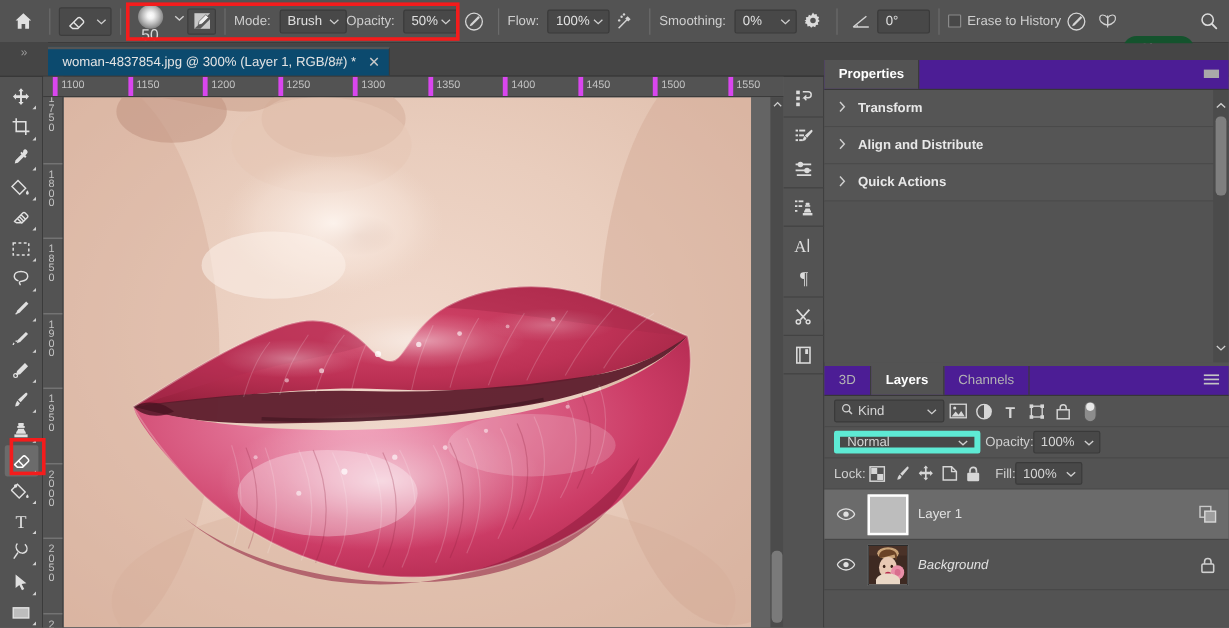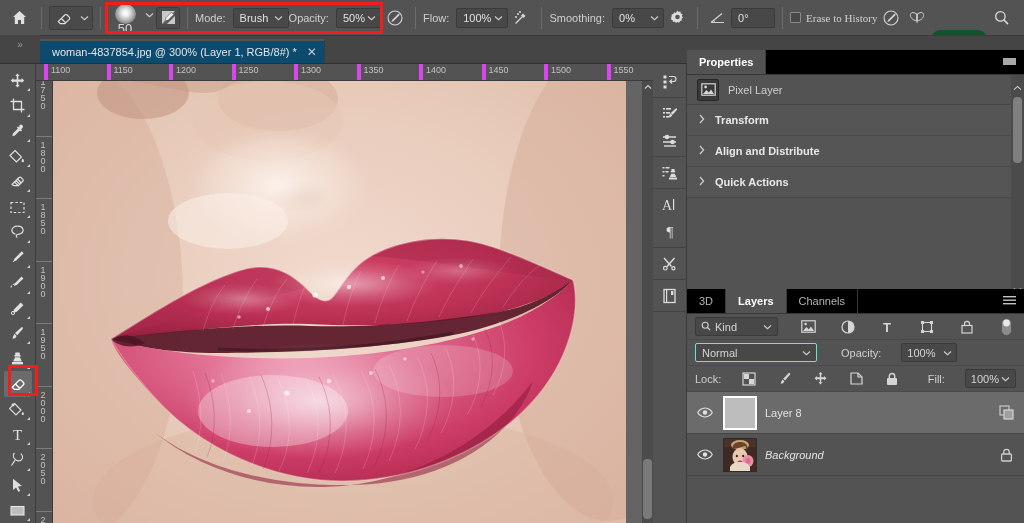--- a/index.html
+++ b/index.html
@@ -72,21 +72,21 @@
   .numfield {
     height:20px; background:#484848; border:1px solid #3a3a3a; border-radius:2px;
     display:flex; align-items:center; padding:0 6px; min-width:40px; flex:none;
   }
   .numfield .val { font-size:11px; color:#e0e0e0; }
 
   .chk {
     width:11px; height:11px; background:#484848; border:1px solid #8a8a8a;
     border-radius:1px; flex:none; margin-right:5px;
   }
-  .chk-wrap { display:flex; align-items:flex-start; flex:none;font-family:Liberation Serif, serif; }
+  .chk-wrap { display:flex; align-items:flex-start; flex:none; }
 
   .share-btn {
     background:#14532d; color:#fff; font-size:11px; font-weight:bold;
     height:22px; border-radius:11px; padding:0 14px;
     display:flex; align-items:center; justify-content:center; flex:none;margin-top:46px;
   }
 
   
   .hl { position:absolute; border:3px solid #f41c1c; pointer-events:none; z-index:40; }
   #hl-options { left:105px; top:2px; width:278px; height:32px; }
@@ -160,25 +160,25 @@
     position:absolute; left:653px; top:64px; width:34px; height:459px;
     background:#535353; border-right:1px solid #3b3b3b;
     display:flex; flex-direction:column; align-items:center; padding-top:2px;
   }
   .dock-grp { border-bottom:1px solid #434343; width:34px; display:flex; flex-direction:column; align-items:center; padding:2px 0; }
   .dock-ic { width:28px; height:27px; display:flex; align-items:center; justify-content:center; }
 
   
   .rpanel { position:absolute; left:687px; width:337px; background:#535353; }
   #props { top:50px; height:252px; }
-  #layers { top:289px; height:218px; }
+  #layers { top:305px; height:218px; }
 
   .panel-tabs {
     display:flex; align-items:stretch; height:25px;
-    background:#000000; border-bottom:1px solid #373737; position:relative;
+    background:#4c1d95; border-bottom:1px solid #373737; position:relative;
   }
   .ptab {
     display:flex; align-items:center; padding:0 12px; font-size:11px; color:#b4b4b4;
     border-right:1px solid #3b3b3b;
   }
   .ptab.active { background:#535353; color:#ffffff; font-weight:bold; }
   .panel-menu { position:absolute; right:8px; top:6px; }
 
   .pl-row {
     display:flex; align-items:center; height:30px; padding:0 10px; gap:9px;
@@ -194,33 +194,33 @@
   }
   .accordion .nm { font-size:11px; font-weight:bold; color:#e8e8e8; }
   .acc-spacer { background:#535353; }
 
   .pscroll { position:absolute; right:0; top:25px; width:13px; bottom:0; background:#4b4b4b; }
   .pscroll .thumb { position:absolute; left:2px; top:22px; width:9px; height:66px; background:#7f7f7f; border-radius:4px; }
   .pscroll .arrow { position:absolute; left:0; width:13px; height:13px; display:flex; align-items:center; justify-content:center; }
 
   
   .lrow {
-    display:flex; align-items:center; height:26px; padding:0 8px; gap:20px;
+    display:flex; align-items:center; height:26px; padding:0 8px; gap:0;
     border-bottom:1px solid #4a4a4a;
   }
   .kind-combo {
     display:flex; align-items:center; gap:5px; height:19px; width:92px;
     background:#484848; border:1px solid #3a3a3a; border-radius:2px; padding:0 3px 0 5px;
     justify-content:space-between;
   }
   .kind-combo .left { display:flex; align-items:center; gap:4px; }
   .filt-ic { width:22px; height:20px; display:flex; align-items:center; justify-content:center; }
   .blend-combo {
     display:flex; align-items:center; justify-content:space-between; height:19px; width:122px;
-    background:#484848; border:1px solid #5eead4; border-radius:2px; padding:0 3px 0 6px;
+    background:#484848; border:5px solid #5eead4; border-radius:2px; padding:0 3px 0 6px;
   }
   .opacity-combo {
     display:flex; align-items:center; justify-content:space-between; height:19px; width:56px;
     background:#484848; border:1px solid #3a3a3a; border-radius:2px; padding:0 2px 0 5px;
   }
   .lock-ic { width:20px; height:20px; display:flex; align-items:center; justify-content:center; }
 
   .layer-item {
     display:flex; align-items:center; height:42px; padding:0 8px; gap:8px;
     border-bottom:1px solid #464646;
@@ -909,30 +909,20 @@
   <div class="rpanel" id="props">
     <div class="panel-tabs">
       <div class="ptab active">Properties</div>
       <div class="panel-menu">
         <svg width="13" height="11" viewBox="0 0 13 11">
           <rect x="0" y="2" width="13" height="7" fill="#a9a9a9"></rect>
         </svg>
       </div>
     </div>
 
-    <div class="pl-row">
-      <span class="pixel-thumb">
-        <svg width="15" height="13" viewBox="0 0 15 13">
-          <rect x="0.8" y="0.8" width="13.4" height="11.4" fill="none" stroke="#d6d6d6" stroke-width="1.2"></rect>
-          <circle cx="4.6" cy="4" r="1.4" fill="#d6d6d6"></circle>
-          <path d="M2 11l3.4-4 2.4 2.6L10 6.4l3 4.6z" fill="#d6d6d6"></path>
-        </svg>
-      </span>
-      <span class="label">Pixel Layer</span>
-    </div>
 
     <div class="accordion">
       <span>
         <svg width="6" height="10" viewBox="0 0 6 10">
             <path d="M1 1l3.6 4L1 9" fill="none" stroke="#cfcfcf" stroke-width="1.2"></path>
           </svg>
       </span>
       <span class="nm">Transform</span>
     </div>
     <div class="accordion">
@@ -1112,21 +1102,21 @@
     <div class="layer-item selected">
       <span class="eye">
         <svg width="16" height="11" viewBox="0 0 16 11">
           <path d="M8 1C4 1 1.3 4 0.8 5.5 1.3 7 4 10 8 10s6.7-3 7.2-4.5C14.7 4 12 1 8 1z" fill="none" stroke="#e0e0e0" stroke-width="1.1"></path>
           <circle cx="8" cy="5.5" r="2.2" fill="#e0e0e0"></circle>
         </svg>
       </span>
       <span class="lthumb sel-outline">
         <span class="checker"></span>
       </span>
-      <span class="lname">Layer 8</span>
+      <span class="lname">Layer 1</span>
       <span class="lstatus">
         <svg width="15" height="15" viewBox="0 0 15 15">
           <rect x="1" y="1" width="9" height="9" fill="none" stroke="#c9c9c9" stroke-width="1.2"></rect>
           <rect x="5" y="5" width="9" height="9" fill="#9e9e9e" stroke="#d6d6d6" stroke-width="1.2"></rect>
         </svg>
       </span>
     </div>
 
     <div class="layer-item">
       <span class="eye">

